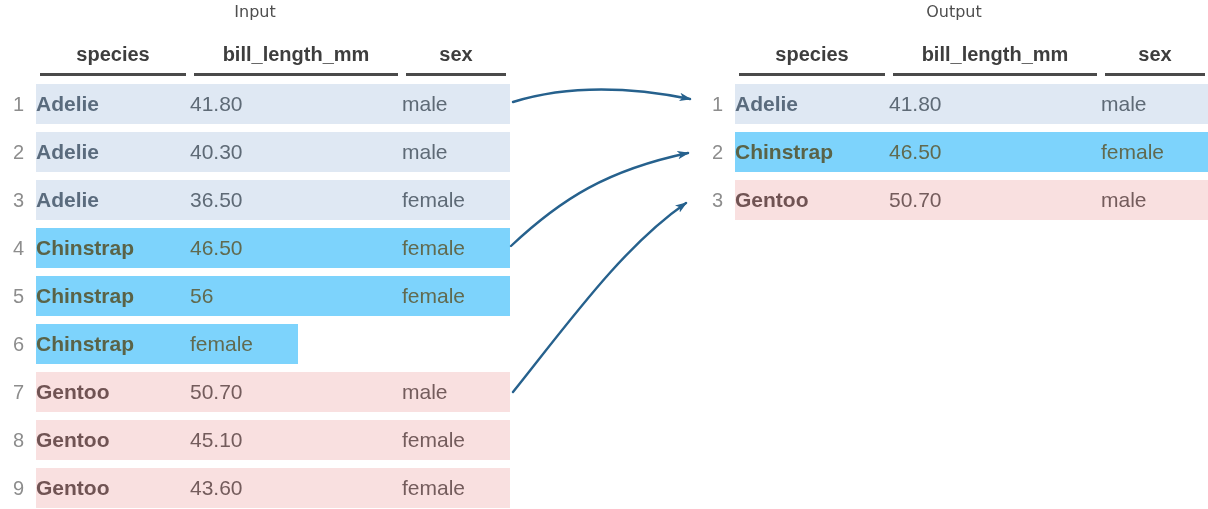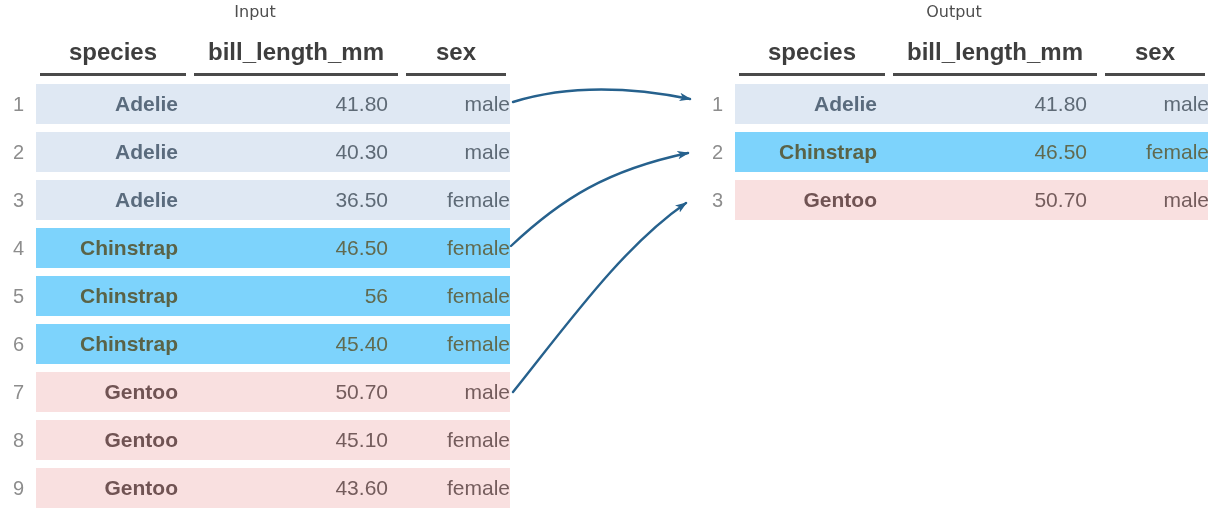--- a/index.html
+++ b/index.html
@@ -25,21 +25,21 @@
   }
 
   .header-row {
     display: flex;
     margin-left: 36px;
     height: 46px;
     align-items: flex-end;
   }
   .header-cell {
     font-weight: bold;
-    font-size: 24px;
+    font-size: 20px;
     color: #3e3e3e;
     text-align: center;
     border-bottom: 3px solid #4a4a4a;
     padding-bottom: 7px;
     margin: 0 4px;
   }
   .header-cell.col-species { width: 146px; }
   .header-cell.col-bill    { width: 204px; }
   .header-cell.col-sex     { width: 100px; }
 
@@ -52,21 +52,21 @@
   .idx {
     width: 36px;
     text-align: right;
     padding-right: 12px;
     color: #8d8d8d;
     font-size: 20px;
     line-height: 40px;
   }
   .cell {
     line-height: 40px;
-    text-align: right;
+    text-align: left;
   }
   .cell.species { width: 154px; padding-right: 12px; font-weight: bold; }
   .cell.bill    { width: 212px; padding-right: 14px; }
   .cell.sex     { width: 108px; }
 
   .row.adelie .cell    { background: #dfe8f3; color: #5e6a76; }
   .row.adelie .species { color: #5a6b7d; }
   .row.chinstrap .cell    { background: #7dd3fc; color: #616a4f; }
   .row.chinstrap .species { color: #5a6347; }
   .row.gentoo .cell    { background: #f9e0e0; color: #745c5c; }
@@ -122,21 +122,20 @@
       </div>
       <div class="row chinstrap">
         <div class="idx">5</div>
         <div class="cell species">Chinstrap</div>
         <div class="cell bill">56</div>
         <div class="cell sex">female</div>
       </div>
       <div class="row chinstrap">
         <div class="idx">6</div>
         <div class="cell species">Chinstrap</div>
-        <div class="cell bill">45.40</div>
         <div class="cell sex">female</div>
       </div>
       <div class="row gentoo">
         <div class="idx">7</div>
         <div class="cell species">Gentoo</div>
         <div class="cell bill">50.70</div>
         <div class="cell sex">male</div>
       </div>
       <div class="row gentoo">
         <div class="idx">8</div>

